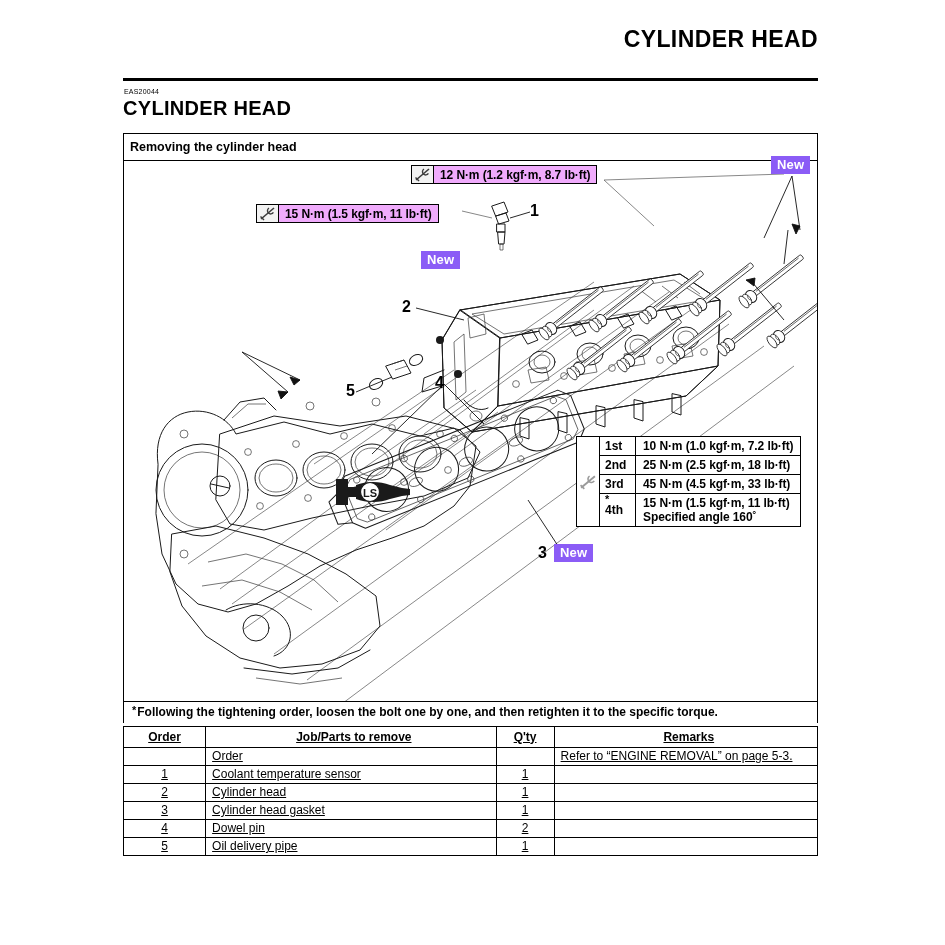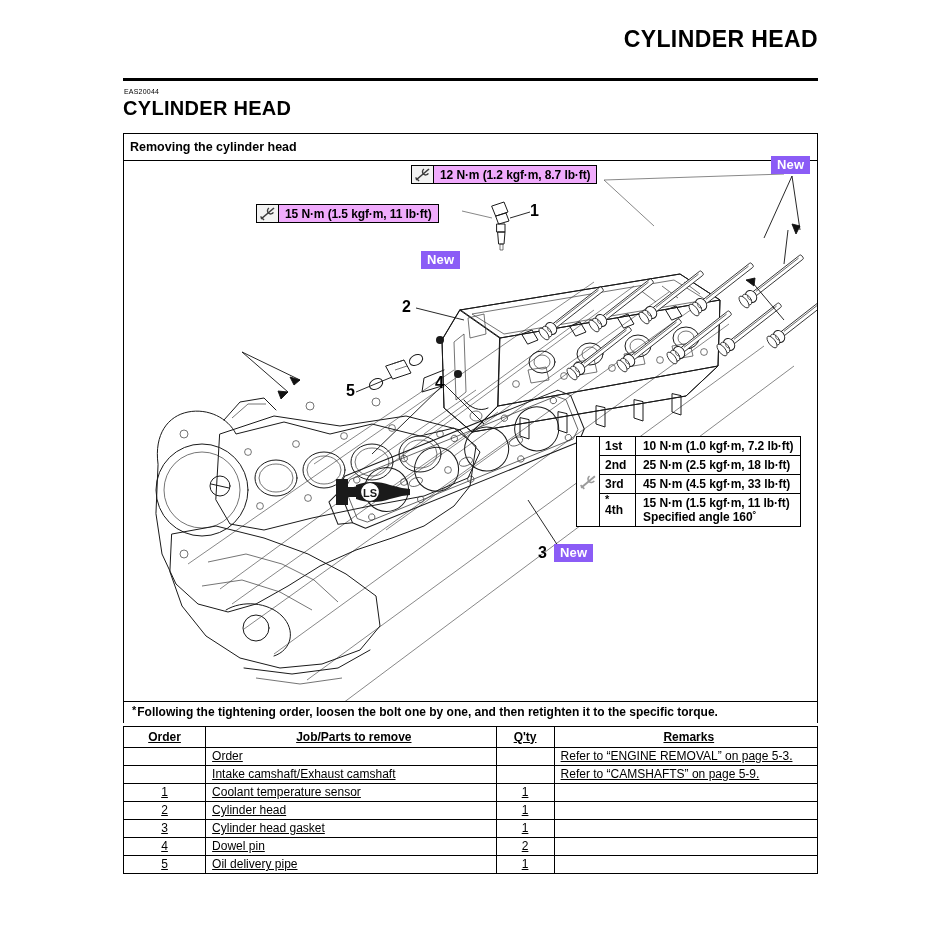--- a/index.html
+++ b/index.html
@@ -625,26 +625,20 @@
       </tr>
     </thead>
     <tbody>
       <tr>
         <td class="col-order"></td>
         <td class="col-job">Order</td>
         <td class="col-qty"></td>
         <td class="col-rem">Refer to “ENGINE REMOVAL” on page 5-3.</td>
       </tr>
       <tr>
-        <td class="col-order"></td>
-        <td class="col-job">Intake camshaft/Exhaust camshaft</td>
-        <td class="col-qty"></td>
-        <td class="col-rem">Refer to “CAMSHAFTS” on page 5-9.</td>
-      </tr>
-      <tr>
         <td class="col-order">1</td>
         <td class="col-job">Coolant temperature sensor</td>
         <td class="col-qty">1</td>
         <td class="col-rem"></td>
       </tr>
       <tr>
         <td class="col-order">2</td>
         <td class="col-job">Cylinder head</td>
         <td class="col-qty">1</td>
         <td class="col-rem"></td>

